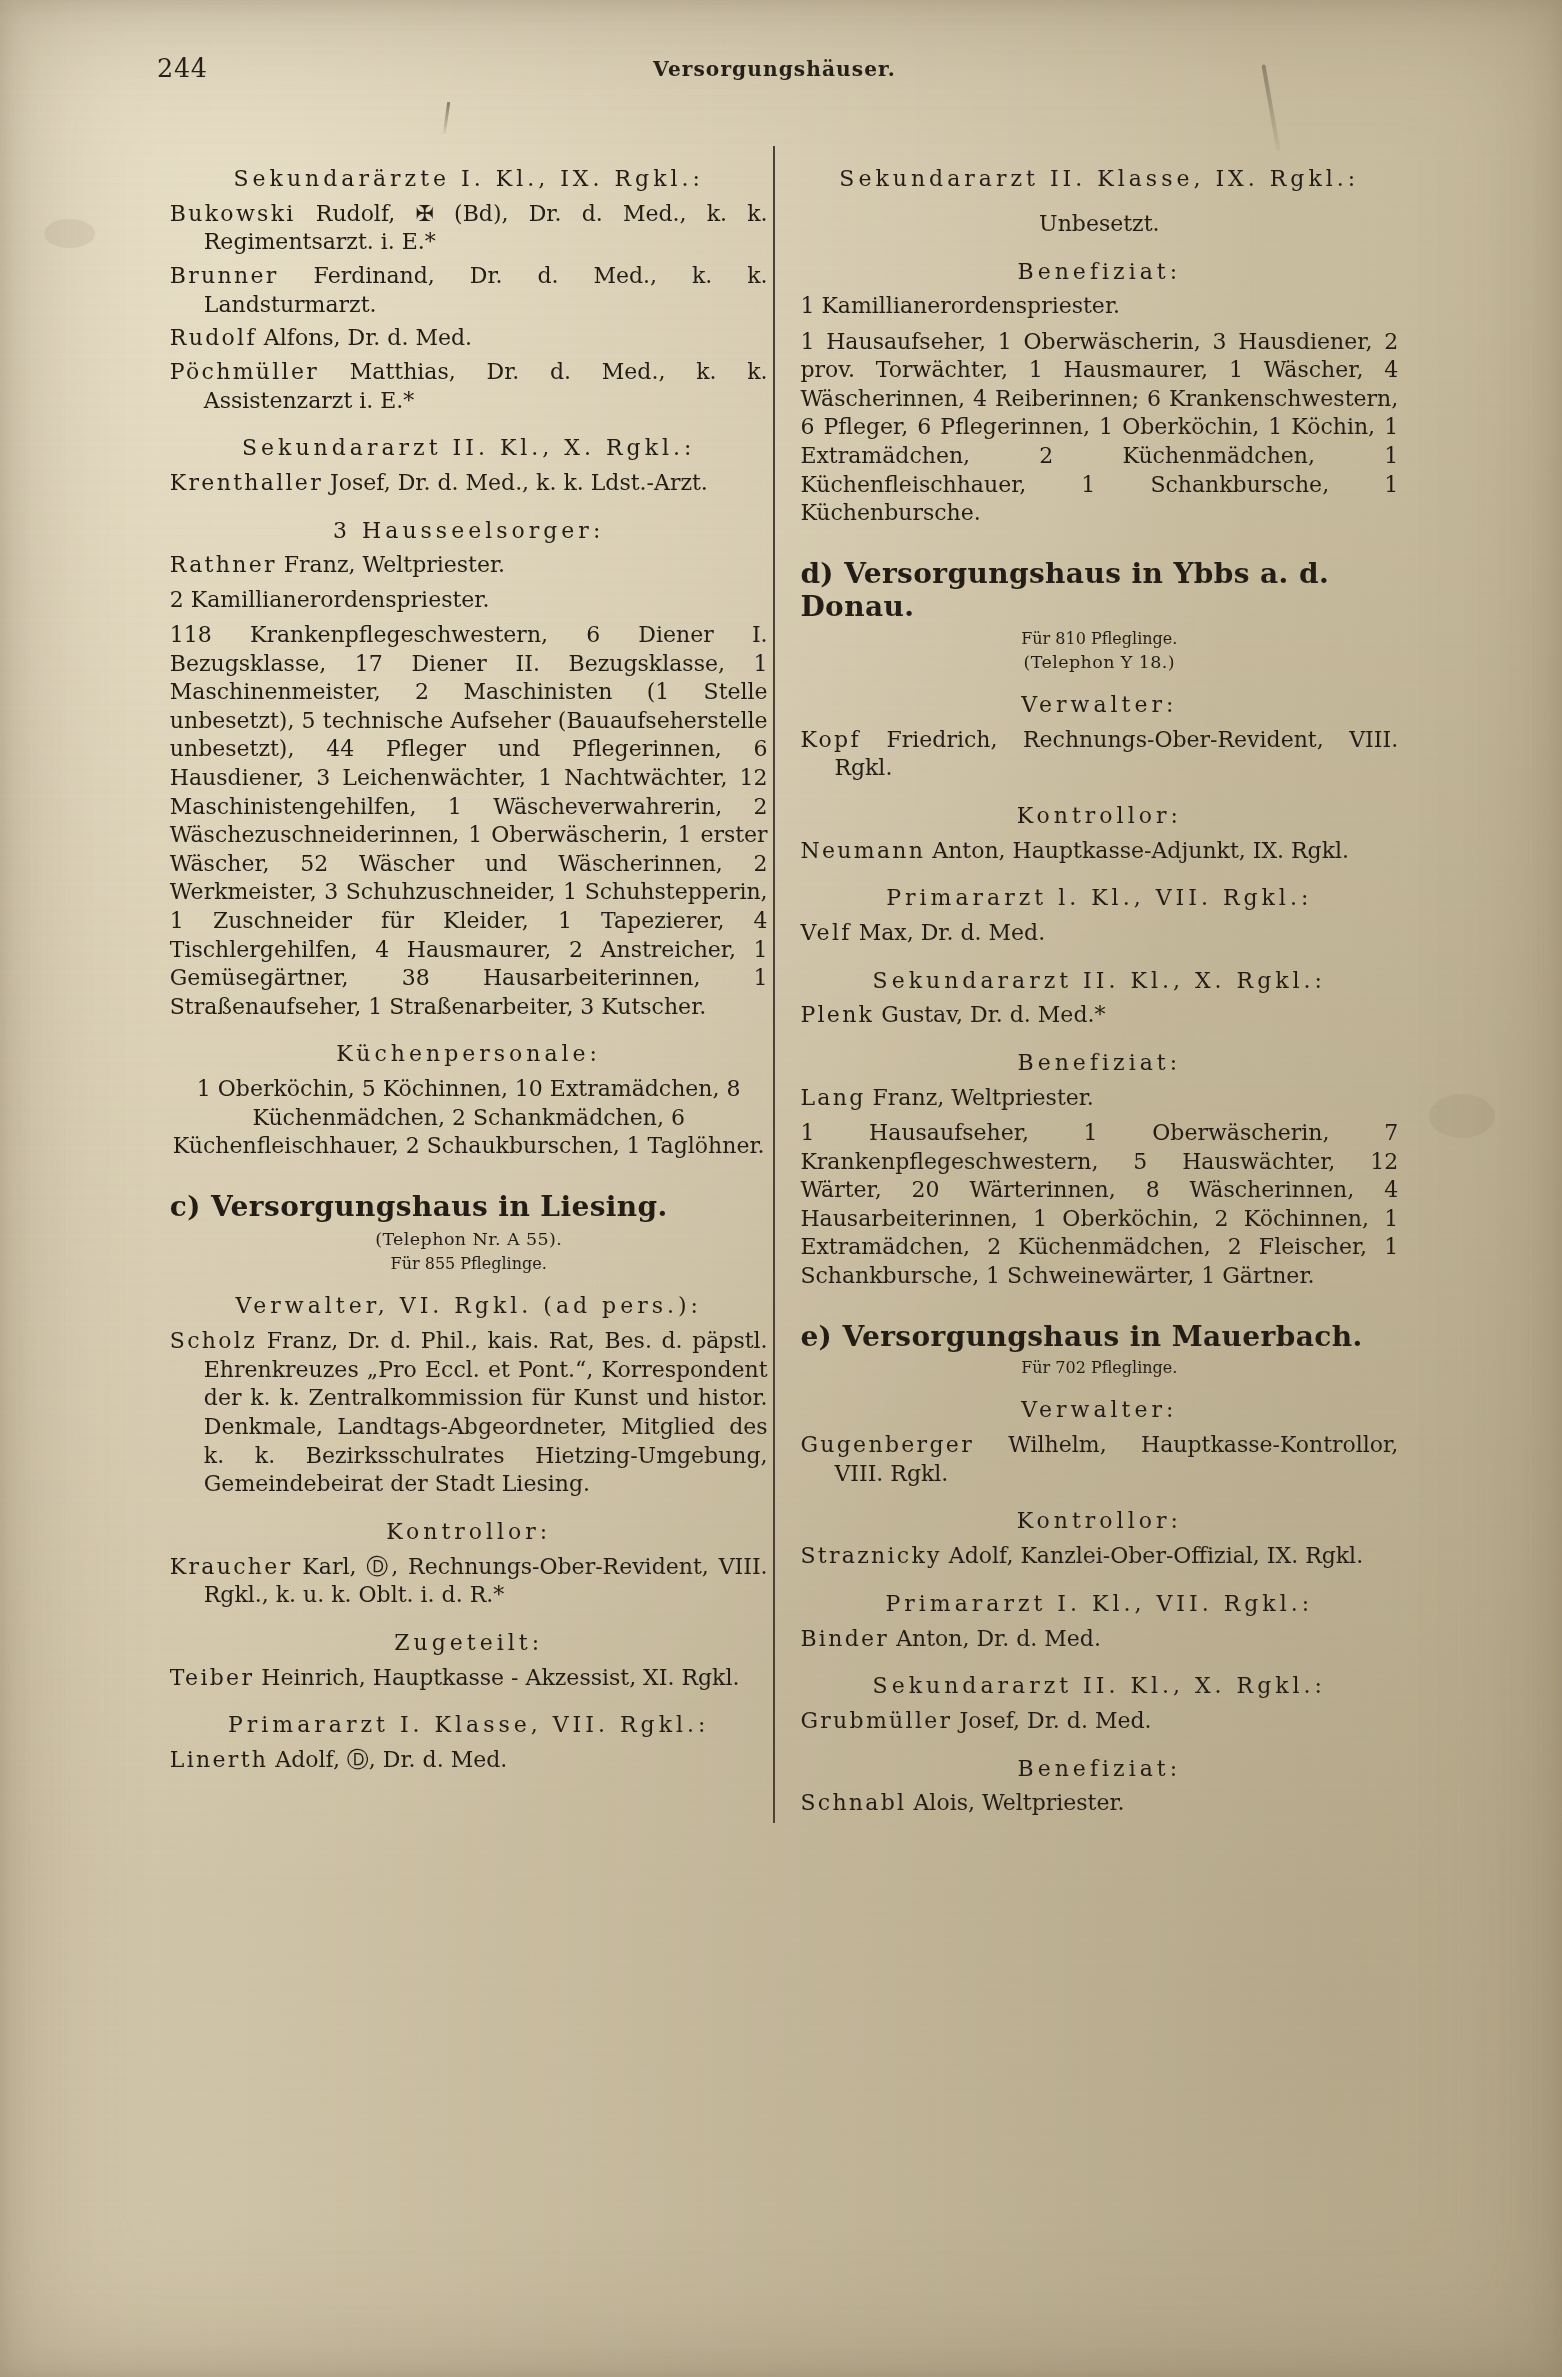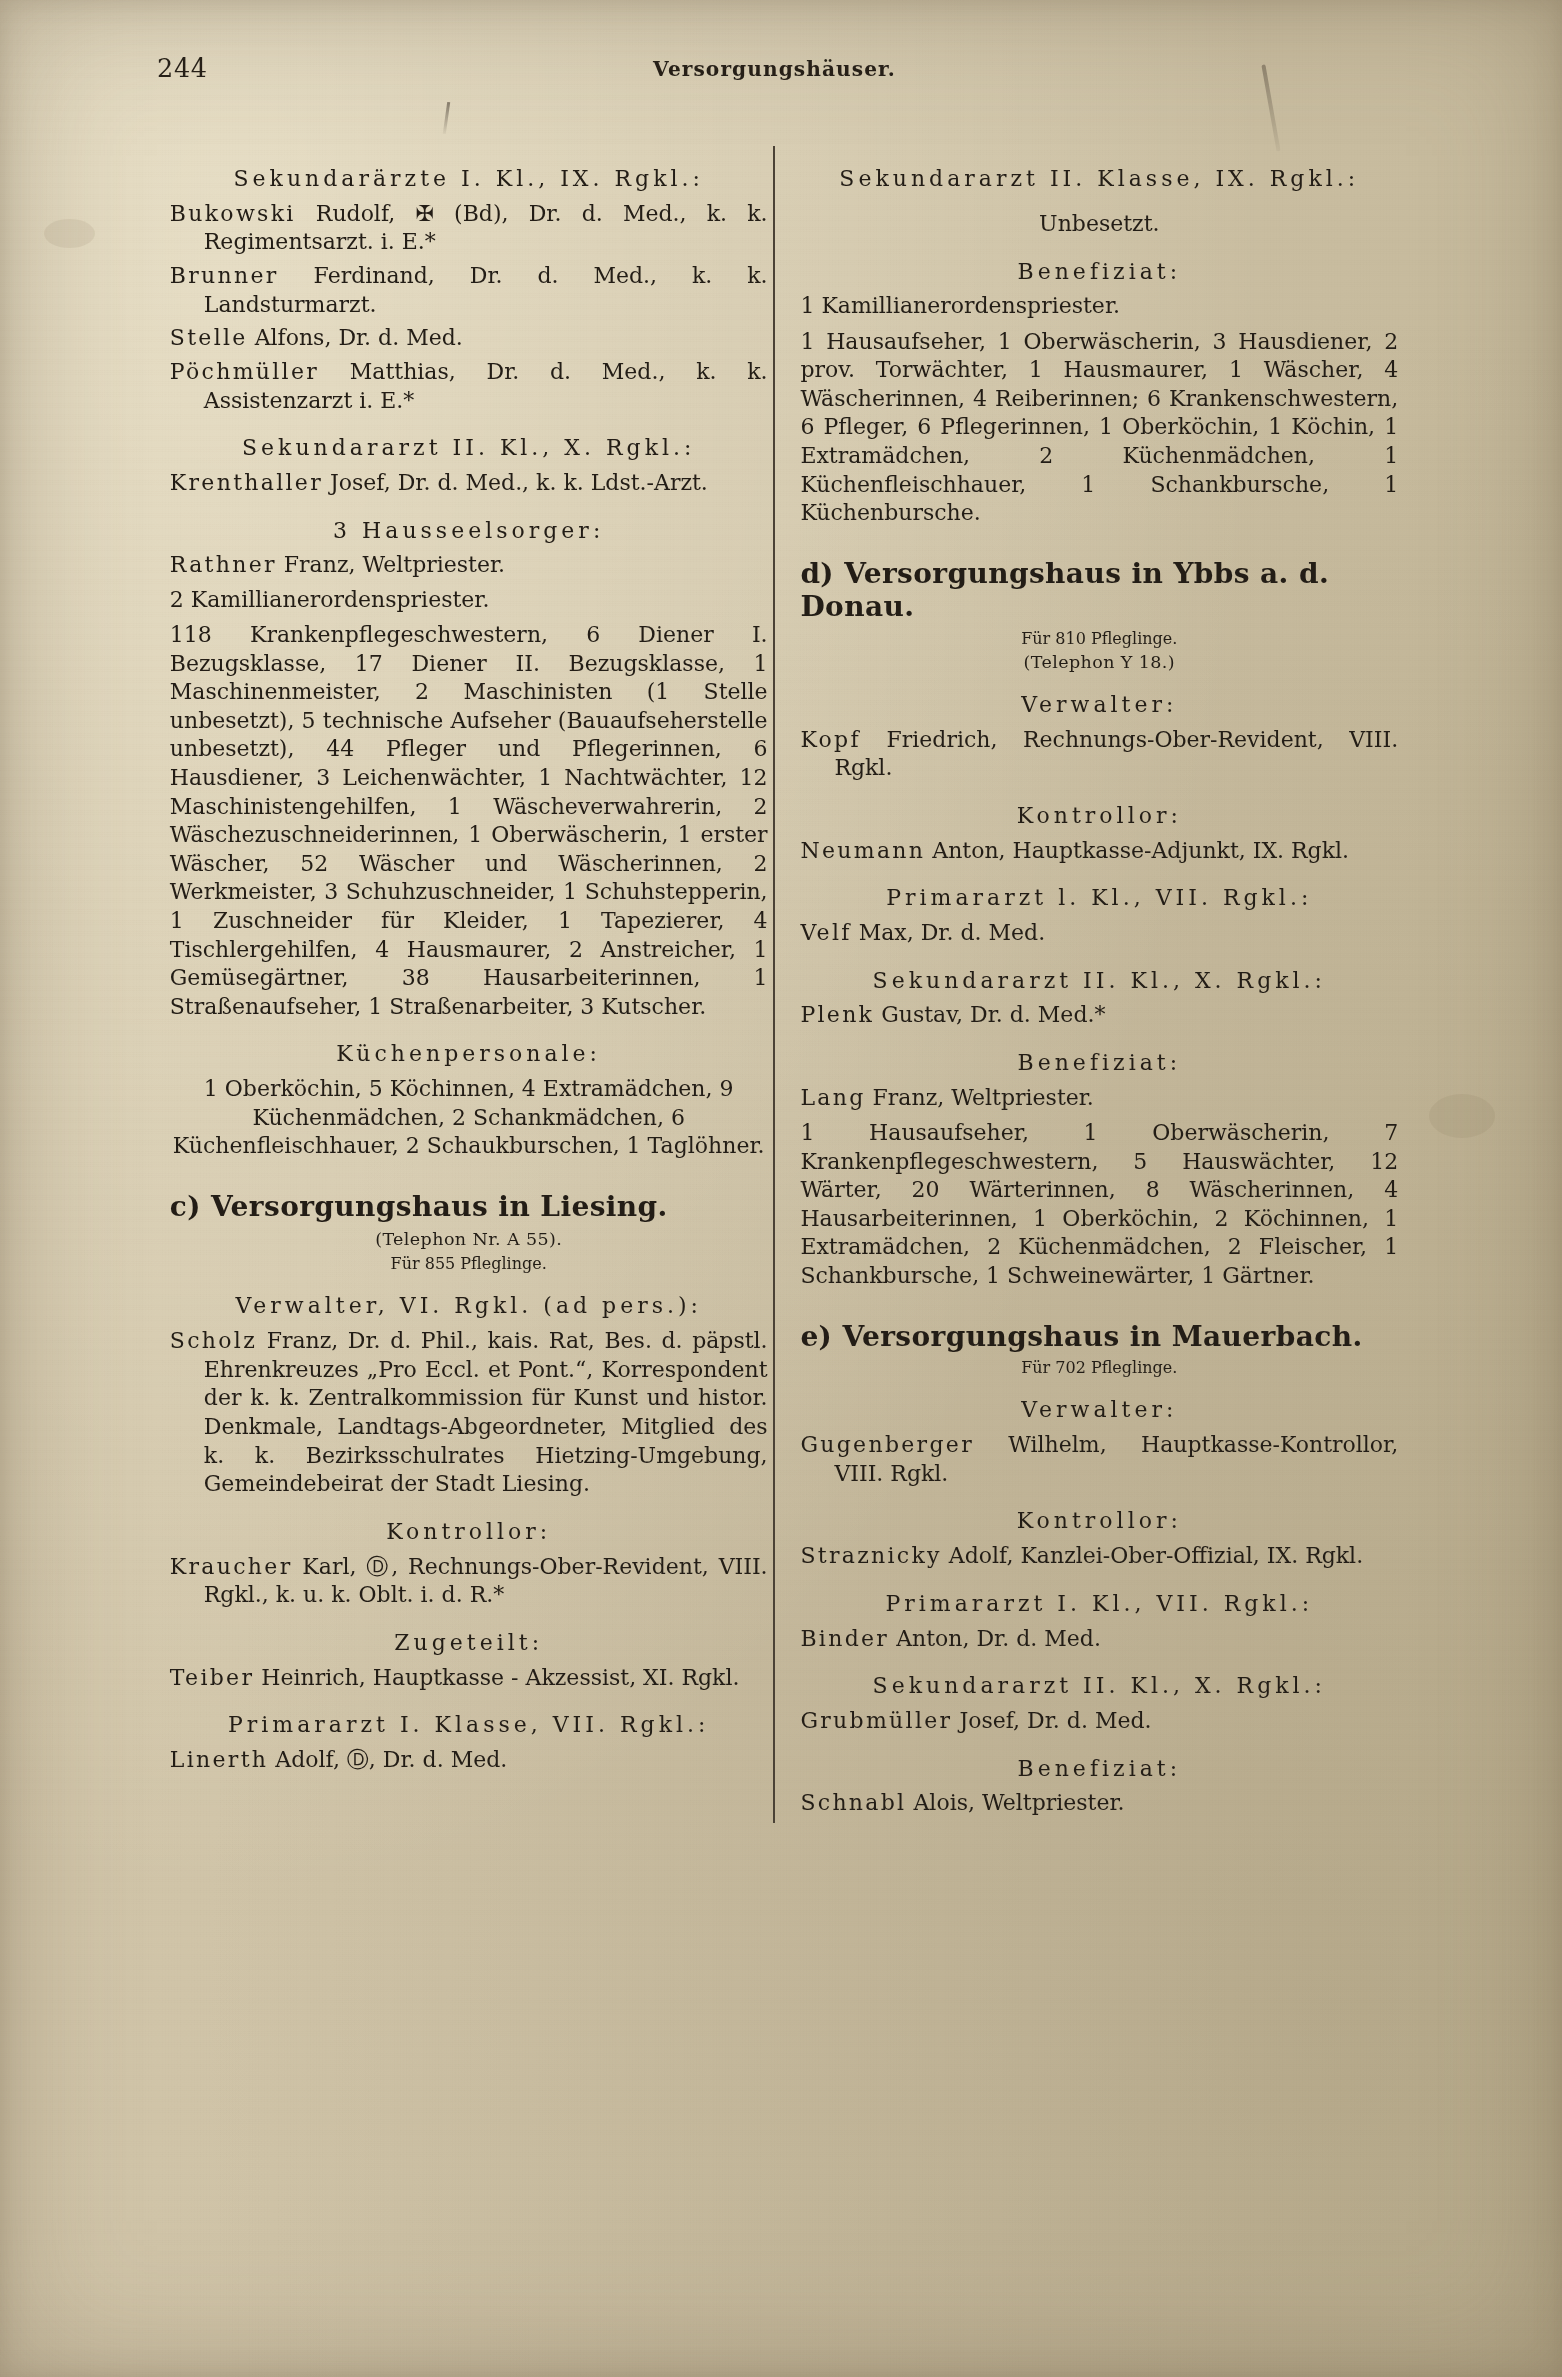--- a/index.html
+++ b/index.html
@@ -174,30 +174,30 @@
   <div class="header">
     <div class="folio">244</div>
     <div class="running-head">Versorgungshäuser.</div>
   </div>
 
   <div class="columns">
     <div class="col left" id="col-left">
         <div class="h-space">Sekundarärzte I. Kl., IX. Rgkl.:</div>
         <p class="entry name-sp"><span class="hang">Bukowski</span> <span> Rudolf, ✠ (Bd), Dr. d. Med., k. k. Regimentsarzt. i. E.*</span></p>
         <p class="entry name-sp"><span class="hang">Brunner</span> <span> Ferdinand, Dr. d. Med., k. k. Landsturmarzt.</span></p>
-        <p class="entry name-sp"><span class="hang">Stelle</span> <span> Alfons, Dr. d. Med.</span></p>
+        <p class="entry name-sp"><span class="hang">Rudolf</span> <span> Alfons, Dr. d. Med.</span></p>
         <p class="entry name-sp"><span class="hang">Pöchmüller</span> <span> Matthias, Dr. d. Med., k. k. Assistenzarzt i. E.*</span></p>
         <div class="h-space">Sekundararzt II. Kl., X. Rgkl.:</div>
         <p class="entry name-sp"><span class="hang">Krenthaller</span> <span> Josef, Dr. d. Med., k. k. Ldst.-Arzt.</span></p>
         <div class="h-space">3 Hausseelsorger:</div>
         <p class="entry name-sp"><span class="hang">Rathner</span> <span> Franz, Weltpriester.</span></p>
         <p class="plain">2 Kamillianerordenspriester.</p>
         <p class="block">118 Krankenpflegeschwestern, 6 Diener I. Bezugsklasse, 17 Diener II. Bezugsklasse, 1 Maschinenmeister, 2 Maschinisten (1 Stelle unbesetzt), 5 technische Aufseher (Bauaufseherstelle unbesetzt), 44 Pfleger und Pflegerinnen, 6 Hausdiener, 3 Leichenwächter, 1 Nachtwächter, 12 Maschinistengehilfen, 1 Wäscheverwahrerin, 2 Wäschezuschneiderinnen, 1 Oberwäscherin, 1 erster Wäscher, 52 Wäscher und Wäscherinnen, 2 Werkmeister, 3 Schuhzuschneider, 1 Schuhstepperin, 1 Zuschneider für Kleider, 1 Tapezierer, 4 Tischlergehilfen, 4 Hausmaurer, 2 Anstreicher, 1 Gemüsegärtner, 38 Hausarbeiterinnen, 1 Straßenaufseher, 1 Straßenarbeiter, 3 Kutscher.</p>
         <div class="h-space">Küchenpersonale:</div>
-        <p class="block ctr">1 Oberköchin, 5 Köchinnen, 4 Extramädchen, 9 Küchenmädchen, 2 Schankmädchen, 6 Küchenfleischhauer, 2 Schaukburschen, 1 Taglöhner.</p>
+        <p class="block ctr">1 Oberköchin, 5 Köchinnen, 10 Extramädchen, 8 Küchenmädchen, 2 Schankmädchen, 6 Küchenfleischhauer, 2 Schaukburschen, 1 Taglöhner.</p>
         <div class="h-fraktur">c) Versorgungshaus in Liesing.</div>
         <div class="small-center">(Telephon Nr. A 55).</div>
         <div class="sub-center">Für 855 Pfleglinge.</div>
         <div class="h-space">Verwalter, VI. Rgkl. (ad pers.):</div>
         <p class="entry name-sp"><span class="hang">Scholz</span> <span> Franz, Dr. d. Phil., kais. Rat, Bes. d. päpstl. Ehrenkreuzes „Pro Eccl. et Pont.“, Korrespondent der k. k. Zentralkommission für Kunst und histor. Denkmale, Landtags-Abgeordneter, Mitglied des k. k. Bezirksschulrates Hietzing-Umgebung, Gemeindebeirat der Stadt Liesing.</span></p>
         <div class="h-space">Kontrollor:</div>
         <p class="entry name-sp"><span class="hang">Kraucher</span> <span> Karl, Ⓓ, Rechnungs-Ober-Revident, VIII. Rgkl., k. u. k. Oblt. i. d. R.*</span></p>
         <div class="h-space">Zugeteilt:</div>
         <p class="entry name-sp"><span class="hang">Teiber</span> <span> Heinrich, Hauptkasse - Akzessist, XI. Rgkl.</span></p>
         <div class="h-space">Primararzt I. Klasse, VII. Rgkl.:</div>

